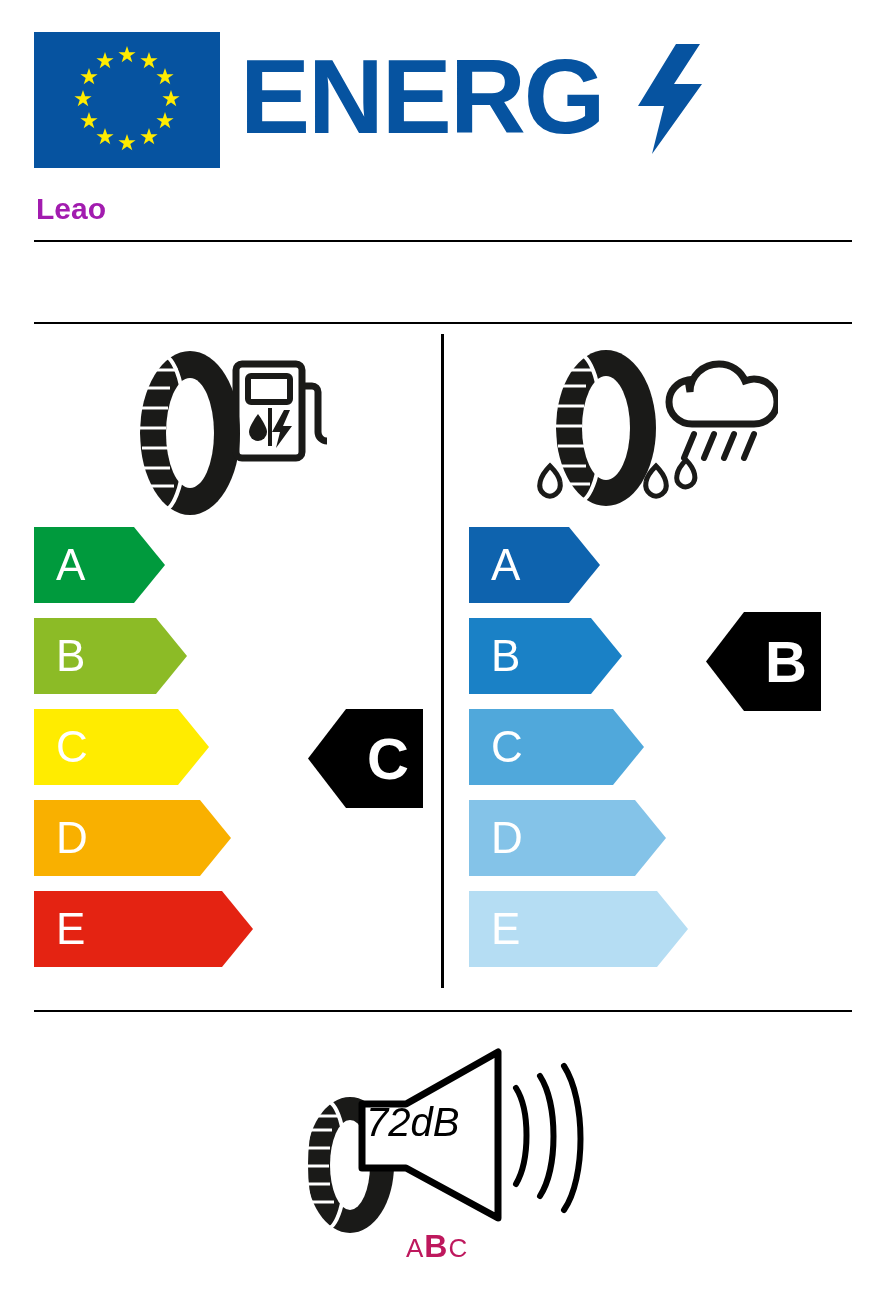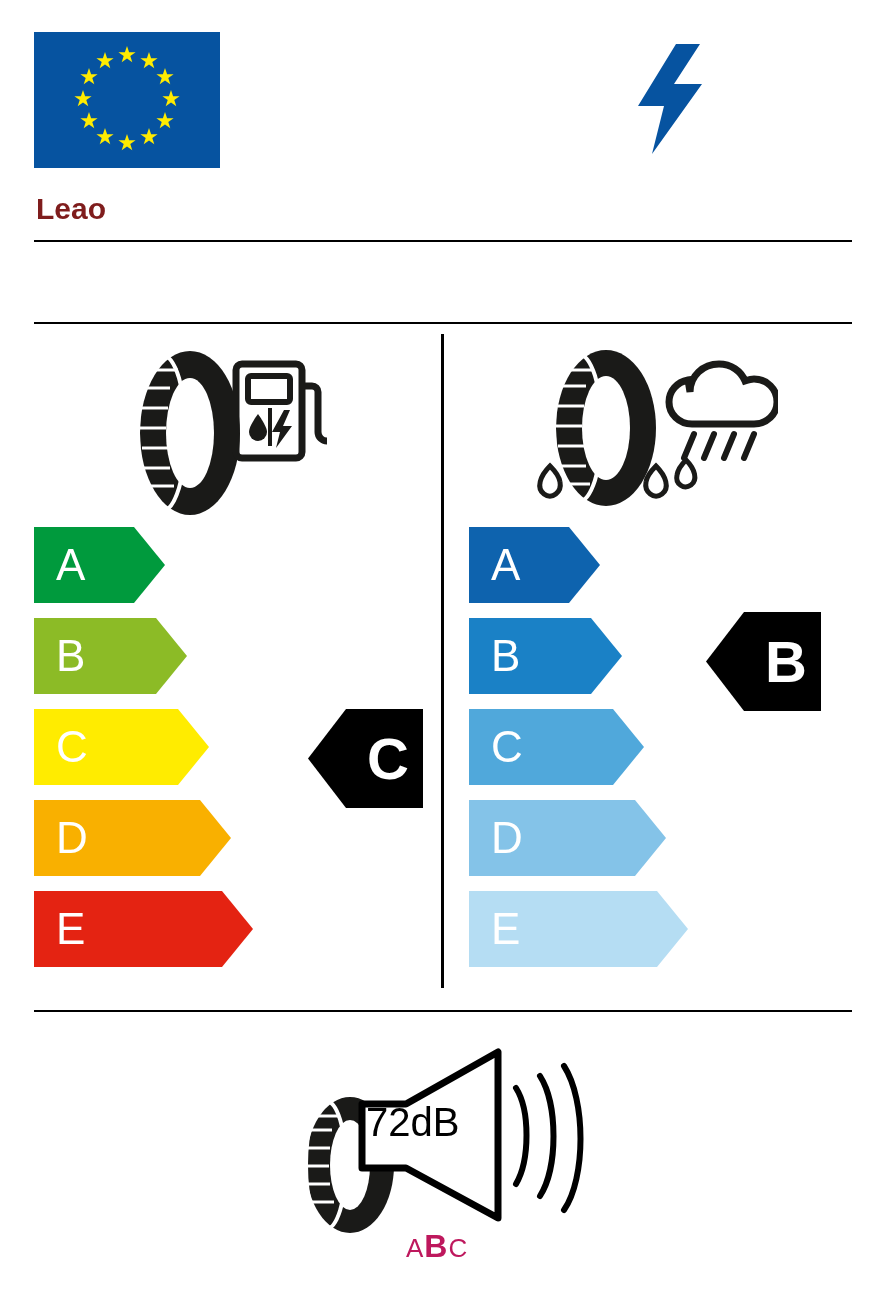--- a/index.html
+++ b/index.html
@@ -55,21 +55,21 @@
     height: 110px;
   }
 
   
   .brand-name {
     position: absolute;
     left: 36px;
     top: 192px;
     font-size: 30px;
     font-weight: bold;
-    color: #7f1d1d;
+    color: #a21caf;
   }
   .rule {
     position: absolute;
     background: #000;
     height: 2px;
   }
   .rule-brand { left: 34px; top: 240px; width: 818px; }
   .rule-top   { left: 34px; top: 322px; width: 818px; }
   .rule-bottom{ left: 34px; top: 1010px; width: 818px; }
 
@@ -115,20 +115,21 @@
 
   
   .icon-box { position: absolute; }
 
   
   .noise-db {
     position: absolute;
     font-size: 40px;
     color: #000;
     font-family: "Liberation Sans", sans-serif;
+    font-style: italic;
   }
   .noise-classes {
     position: absolute;
     left: 406px;
     top: 1228px;
     font-size: 26px;
     color: #be185d;
     letter-spacing: 1px;
   }
   .noise-classes .sel {
@@ -155,20 +156,21 @@
           <polygon points="0,-9 2.1,-2.8 8.6,-2.8 3.3,1.1 5.3,7.3 0,3.4 -5.3,7.3 -3.3,1.1 -8.6,-2.8 -2.1,-2.8" transform="translate(71,105)"></polygon>
           <polygon points="0,-9 2.1,-2.8 8.6,-2.8 3.3,1.1 5.3,7.3 0,3.4 -5.3,7.3 -3.3,1.1 -8.6,-2.8 -2.1,-2.8" transform="translate(55,89)"></polygon>
           <polygon points="0,-9 2.1,-2.8 8.6,-2.8 3.3,1.1 5.3,7.3 0,3.4 -5.3,7.3 -3.3,1.1 -8.6,-2.8 -2.1,-2.8" transform="translate(49,67)"></polygon>
           <polygon points="0,-9 2.1,-2.8 8.6,-2.8 3.3,1.1 5.3,7.3 0,3.4 -5.3,7.3 -3.3,1.1 -8.6,-2.8 -2.1,-2.8" transform="translate(55,45)"></polygon>
           <polygon points="0,-9 2.1,-2.8 8.6,-2.8 3.3,1.1 5.3,7.3 0,3.4 -5.3,7.3 -3.3,1.1 -8.6,-2.8 -2.1,-2.8" transform="translate(71,29)"></polygon>
         </g>
       </g>
     </svg>
   </div>
 
+  <div class="energy-word">ENERG</div>
 
   <div class="energy-bolt">
     <svg width="80" height="110" viewBox="0 0 80 110" xmlns="http://www.w3.org/2000/svg">
       <polygon points="46,0 8,62 34,62 22,110 72,40 44,40 70,0" fill="#0653a0"></polygon>
     </svg>
   </div>
 
   <div class="brand-name">Leao</div>
 
   <div class="rule rule-brand"></div>

